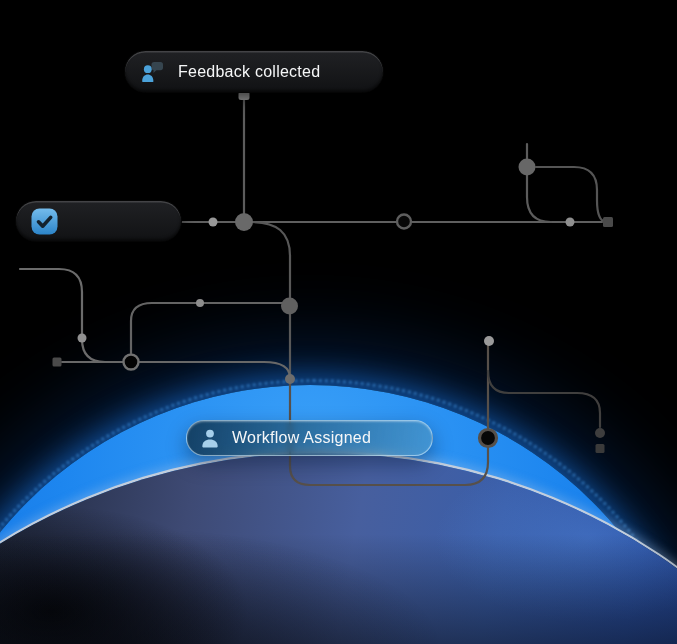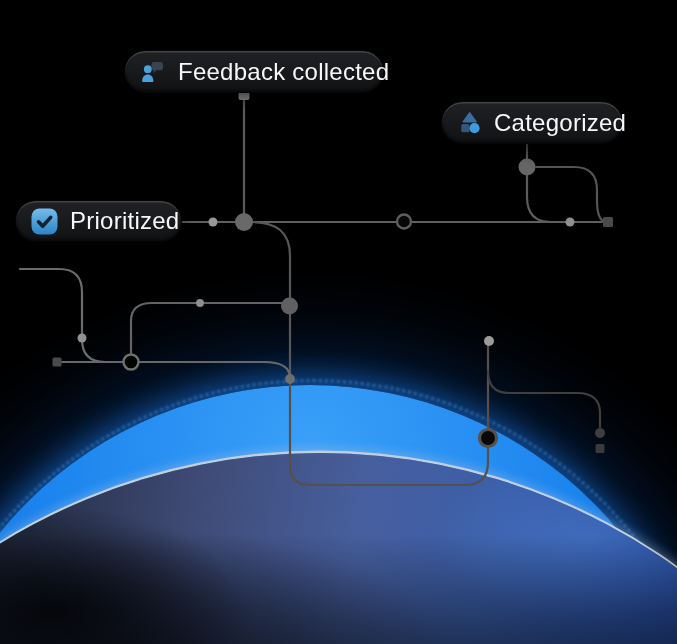--- a/index.html
+++ b/index.html
@@ -42,21 +42,21 @@
     position:absolute; left:0; right:0; bottom:0; height:110px;
     background:linear-gradient(to bottom, rgba(3,5,9,0) 0%, rgba(3,5,9,.5) 100%);
     pointer-events:none;
   }
   
   svg.connectors { position:absolute; left:0; top:0; }
   
   .pill {
     position:absolute; display:flex; align-items:center; gap:12px;
     box-sizing:border-box; padding:0 20px 0 15px; border-radius:999px;
-    color:#f6f7f8; font-size:24px; letter-spacing:.25px; white-space:nowrap;
+    color:#f6f7f8; font-size:16px; letter-spacing:.25px; white-space:nowrap;
   }
   .pill.dark {
     background:linear-gradient(180deg,#202124 0%, #111214 100%);
     border:1px solid #050505;
     box-shadow:inset 0 1.5px 0 rgba(255,255,255,.16),
                inset 0 -2px 3px rgba(0,0,0,.55),
                0 6px 16px rgba(0,0,0,.65);
   }
   #pill-feedback    { left:124px; top:50px;  width:260px; height:43px; }
   #pill-categorized { left:441px; top:101px; width:182px; height:43px; }
@@ -122,38 +122,36 @@
   <div class="pill dark" id="pill-feedback">
     <svg width="26" height="26" viewBox="0 0 26 26">
       <rect x="11.5" y="3" width="11.5" height="8.2" rx="2.6" fill="#36454f"></rect>
       <path d="M13.5 10 v4 l4 -4 z" fill="#36454f"></path>
       <circle cx="7.8" cy="10.2" r="3.9" fill="#4ba2da"></circle>
       <path d="M2.2 22.2 c0-4.6 2.7-6.6 5.6-6.6 s5.6 2 5.6 6.6 q0 .9 -.9 .9 h-9.4 q-.9 0 -.9 -.9 z" fill="#4ba2da"></path>
     </svg>
     <span>Feedback collected</span>
   </div>
 
-  <div class="pill dark" id="pill-categorized">
-    <svg width="25" height="25" viewBox="0 0 26 26">
-      <path d="M13.2 3 L19.8 12.2 H6.6 Z" fill="#3a6da0" stroke="#3a6da0" stroke-width="1.6" stroke-linejoin="round"></path>
-      <rect x="4.4" y="14.6" width="8.6" height="8.6" rx="2" fill="#33567a"></rect>
-      <circle cx="18.2" cy="18.9" r="5.3" fill="#3f9ade"></circle>
-    </svg>
-    <span>Categorized</span>
-  </div>
 
   <div class="pill dark" id="pill-prioritized">
     <svg width="27" height="27" viewBox="0 0 27 27">
       <defs>
         <linearGradient id="gchk" x1="0" y1="0" x2="0" y2="1">
           <stop offset="0" stop-color="#74bcec"></stop>
             <stop offset="1" stop-color="#2c84c8"></stop>
         </linearGradient>
       </defs>
       <rect x="0.5" y="0.5" width="26" height="26" rx="8" fill="url(#gchk)"></rect>
       <path d="M7.5 13.8 l4.2 4.4 l8 -8.8" fill="none" stroke="#13222e" stroke-width="3.6" stroke-linecap="round" stroke-linejoin="round"></path>
     </svg>
-    <span>Prioritized</span>
   </div>
 
 
+  <div class="pill" id="pill-workflow">
+    <svg width="22" height="22" viewBox="0 0 22 22">
+      <circle cx="11" cy="6.6" r="3.9" fill="#a6cfeb"></circle>
+      <path d="M3.3 19.6 c0-4.7 3.4-7.1 7.7-7.1 s7.7 2.4 7.7 7.1 q0 .8 -.8 .8 H4.1 q-.8 0 -.8 -.8 z" fill="#a6cfeb"></path>
+    </svg>
+    <span>Workflow Assigned</span>
+  </div>
 
 </div>
 
 </body></html>

